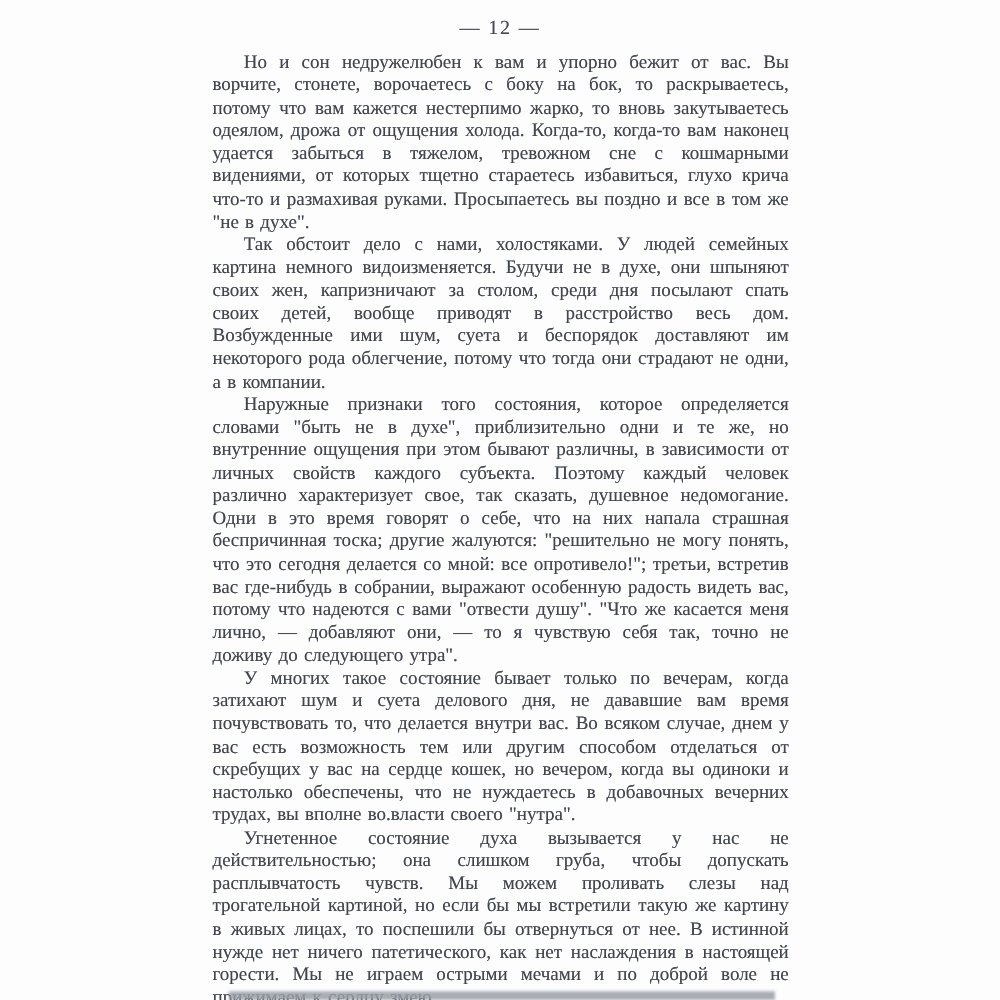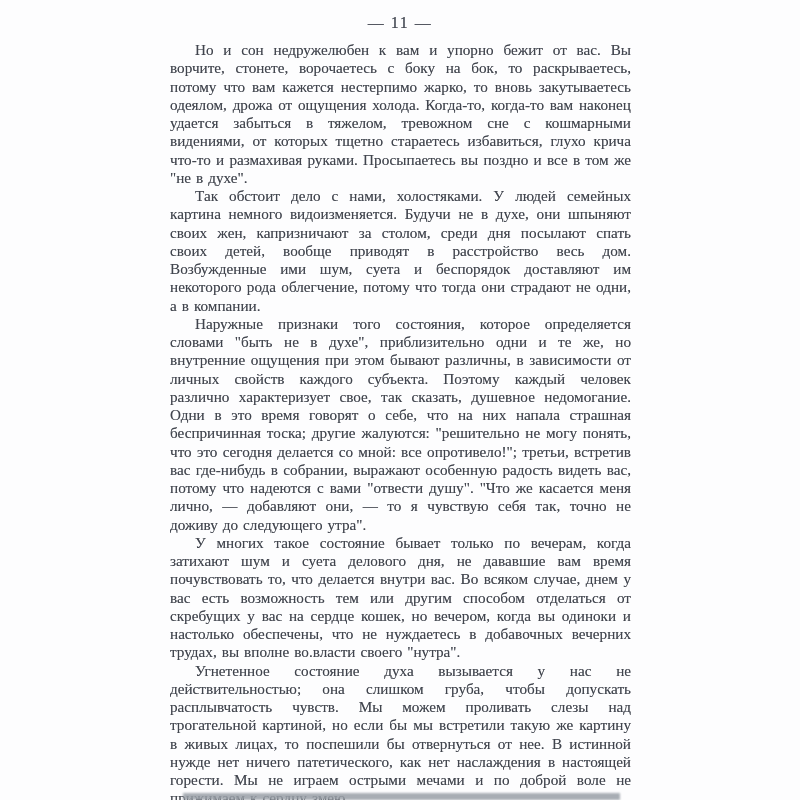--- a/index.html
+++ b/index.html
@@ -53,21 +53,21 @@
     background: #9aa0a8;
     filter: blur(1.2px);
     opacity: 0.85;
   }
 </style>
 </head>
 <body>
 
 <div class="page">
 
-  <div class="page-number">— 11 —</div>
+  <div class="page-number">— 12 —</div>
 
   <div class="body-text">
     <p>Но и сон недружелюбен к вам и упорно бежит от вас. Вы ворчите, стонете, ворочаетесь с боку на бок, то раскрываетесь, потому что вам кажется нестерпимо жарко, то вновь закутываетесь одеялом, дрожа от ощущения холода. Когда-то, когда-то вам наконец удается забыться в тяжелом, тревожном сне с кошмарными видениями, от которых тщетно стараетесь избавиться, глухо крича что-то и размахивая руками. Просыпаетесь вы поздно и все в том же "не в духе".</p>
     <p>Так обстоит дело с нами, холостяками. У людей семейных картина немного видоизменяется. Будучи не в духе, они шпыняют своих жен, капризничают за столом, среди дня посылают спать своих детей, вообще приводят в расстройство весь дом. Возбужденные ими шум, суета и беспорядок доставляют им некоторого рода облегчение, потому что тогда они страдают не одни, а в компании.</p>
     <p>Наружные признаки того состояния, которое определяется словами "быть не в духе", приблизительно одни и те же, но внутренние ощущения при этом бывают различны, в зависимости от личных свойств каждого субъекта. Поэтому каждый человек различно характеризует свое, так сказать, душевное недомогание. Одни в это время говорят о себе, что на них напала страшная беспричинная тоска; другие жалуются: "решительно не могу понять, что это сегодня делается со мной: все опротивело!"; третьи, встретив вас где-нибудь в собрании, выражают особенную радость видеть вас, потому что надеются с вами "отвести душу". "Что же касается меня лично, — добавляют они, — то я чувствую себя так, точно не доживу до следующего утра".</p>
     <p>У многих такое состояние бывает только по вечерам, когда затихают шум и суета делового дня, не дававшие вам время почувствовать то, что делается внутри вас. Во всяком случае, днем у вас есть возможность тем или другим способом отделаться от скребущих у вас на сердце кошек, но вечером, когда вы одиноки и настолько обеспечены, что не нуждаетесь в добавочных вечерних трудах, вы вполне во.власти своего "нутра".</p>
     <p>Угнетенное состояние духа вызывается у нас не действительностью; она слишком груба, чтобы допускать расплывчатость чувств. Мы можем проливать слезы над трогательной картиной, но если бы мы встретили такую же картину в живых лицах, то поспешили бы отвернуться от нее. В истинной нужде нет ничего патетического, как нет наслаждения в настоящей горести. Мы не играем острыми мечами и по доброй воле не прижимаем к сердцу змею.</p>
   </div>
 
   <div class="edge-shadow"></div>

